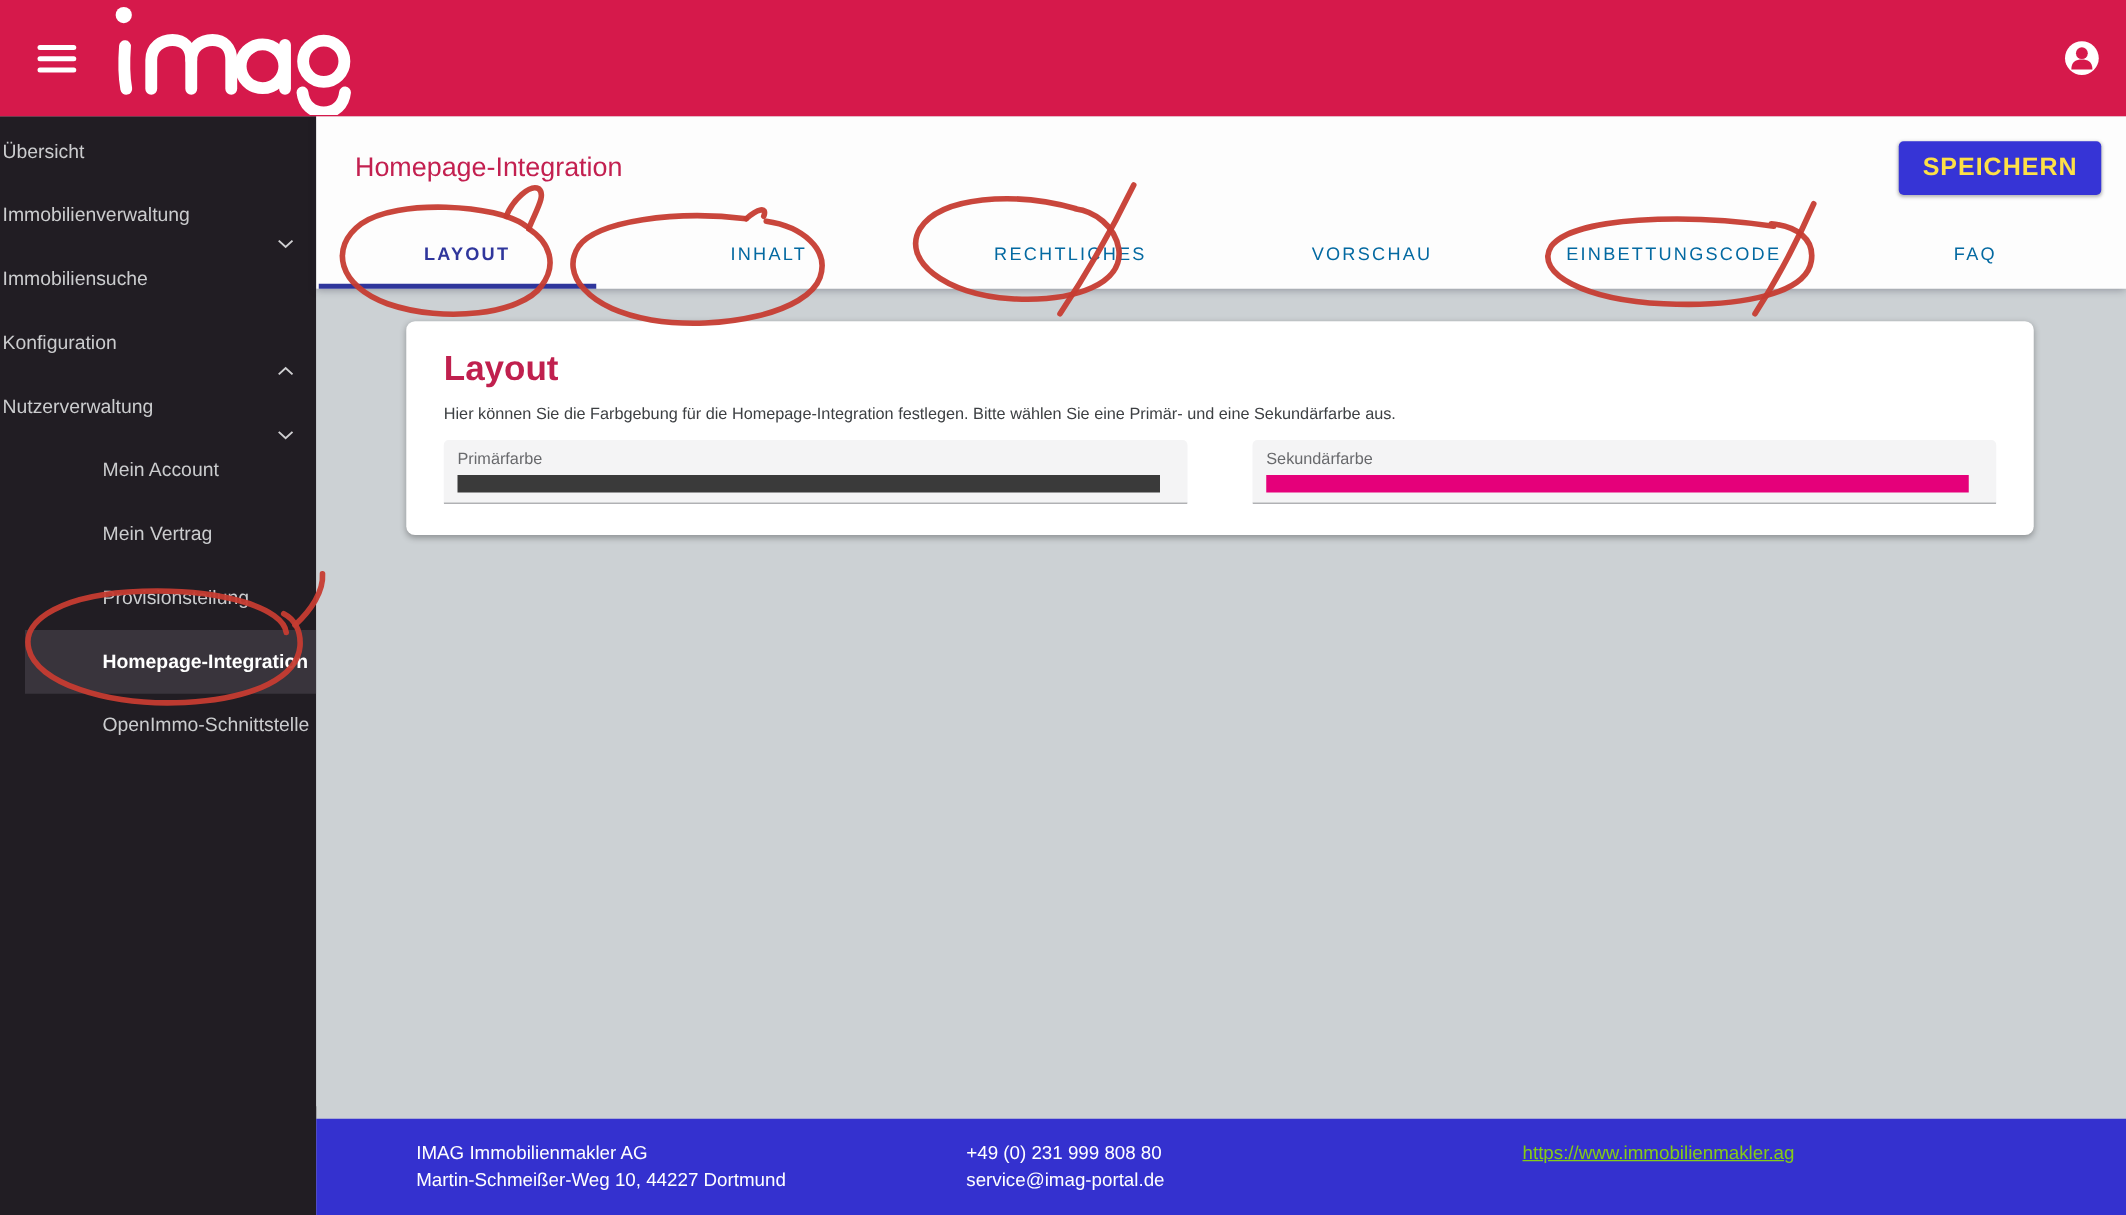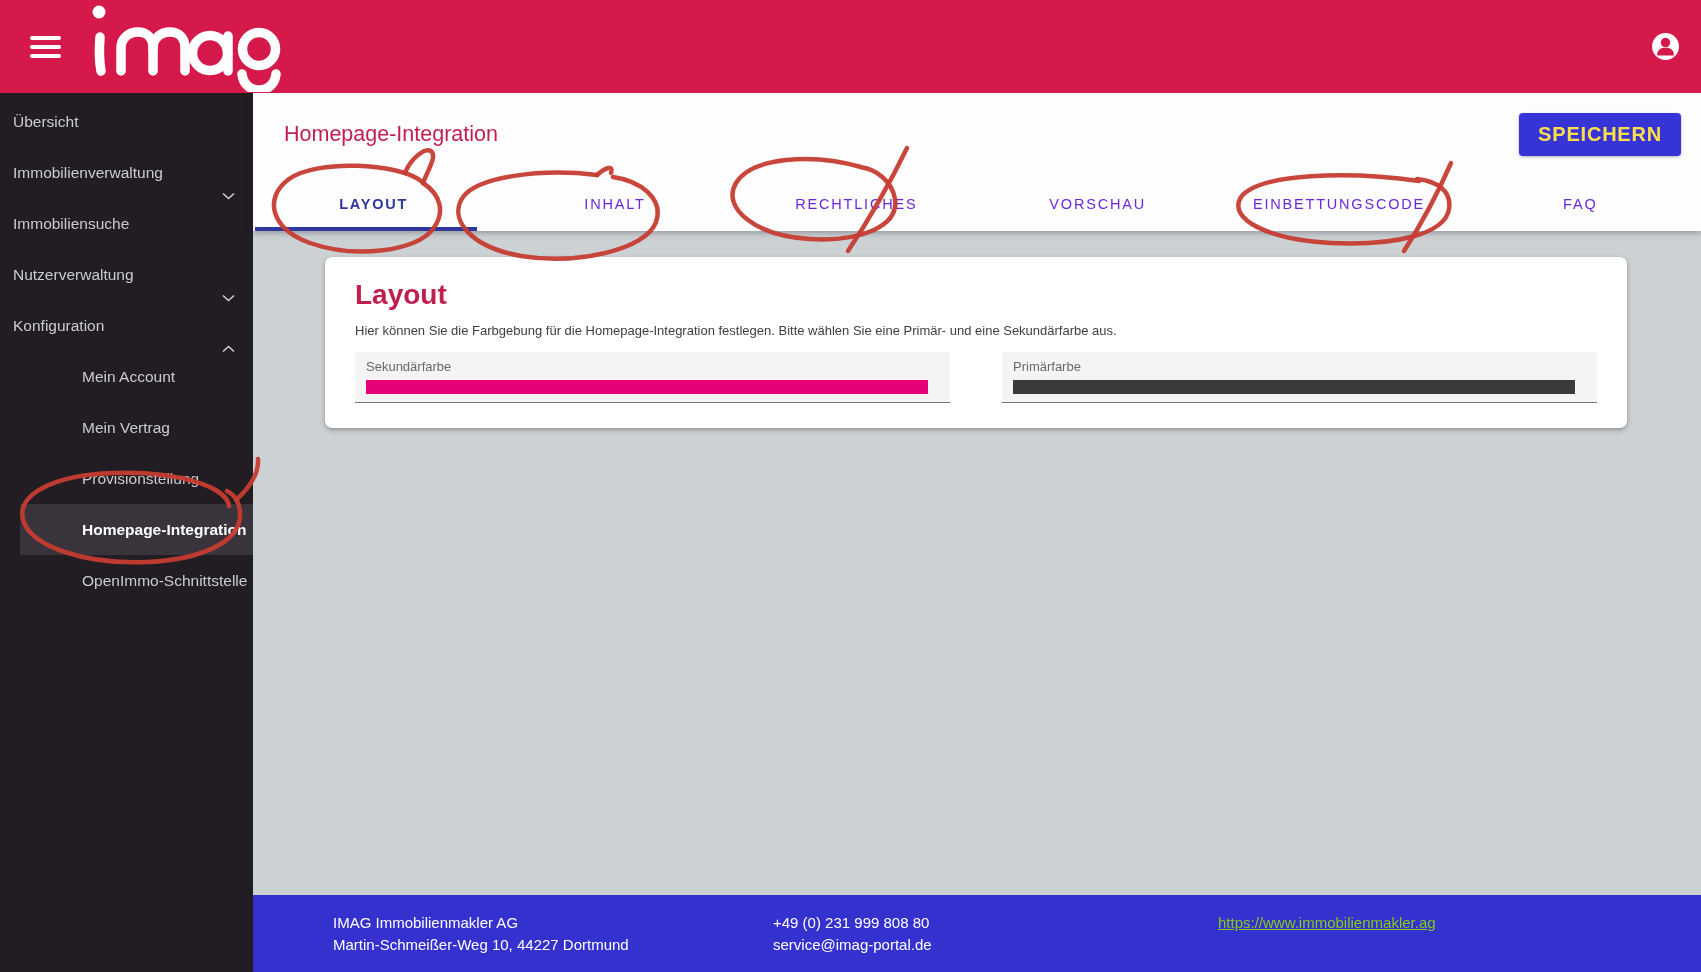--- a/index.html
+++ b/index.html
@@ -18,21 +18,21 @@
   .avatar{
     position:absolute;right:22px;top:33px;width:27px;height:27px;border-radius:50%;
     background:#fff;display:flex;align-items:center;justify-content:center;cursor:pointer;
   }
   
   .sidebar{
     position:absolute;top:93px;left:0;width:253px;height:879px;
     background:#211d23;color:#cbccce;font-size:15.5px;padding-top:3px;box-sizing:border-box;
   }
   .nav-item{
-    height:51px;line-height:51px;padding-left:13px;position:relative;cursor:pointer;
+    height:51px;line-height:51px;padding-left:2px;position:relative;cursor:pointer;
     white-space:nowrap;
   }
   .nav-item .chev{position:absolute;right:18px;top:22px;}
   .sub .nav-item{padding-left:62px;margin-left:20px;}
   .nav-item.active{background:#39343c;color:#ffffff;font-weight:bold;}
   
   .main{position:absolute;left:253px;top:93px;width:1448px;height:879px;}
   .topwhite{
     position:relative;background:#fdfdfd;height:138px;
     box-shadow:0 2px 6px rgba(40,40,60,.35);z-index:2;
@@ -40,21 +40,21 @@
   .titlerow{height:73px;display:flex;align-items:center;padding:10px 20px 0 31px;box-sizing:border-box;}
   .page-title{color:var(--c-accent_title,#c32050);font-size:21.5px;}
   .save-btn{
     margin-left:auto;background:var(--c-primary_button,#3634d6);color:#fde047;border:none;
     font-family:inherit;font-size:20px;font-weight:bold;letter-spacing:.8px;
     padding:10px 19px;border-radius:4px;cursor:pointer;box-shadow:0 1px 3px rgba(0,0,0,.3);
   }
   .tabs{display:flex;height:65px;}
   .tab{
     flex:1;position:relative;display:flex;align-items:center;justify-content:center;
-    padding-top:10px;color:#6d28d9;font-size:14.5px;letter-spacing:1.8px;cursor:pointer;
+    padding-top:10px;color:#0369a1;font-size:14.5px;letter-spacing:1.8px;cursor:pointer;
   }
   .tab.active{color:var(--c-active_tab,#2f369c);font-weight:bold;}
   .tab.active .indicator{
     position:absolute;left:2px;bottom:0;width:222px;height:4px;
     background:var(--c-active_tab,#2f369c);
   }
   
   .content{height:654px;background:#ccd1d4;padding-top:26px;box-sizing:border-box;}
   .card{
     margin:0 74px 0 72px;height:171px;background:#ffffff;border-radius:7px;
@@ -127,35 +127,35 @@
     <span class="chev">
       <svg width="13" height="8" viewBox="0 0 13 8">
           <polyline points="1,1.5 6.5,6.5 12,1.5" stroke="#cfcfd1" stroke-width="1.6" fill="none"></polyline>
         </svg>
     </span>
   </div>
   <div class="nav-item">
     <span>Immobiliensuche</span>
   </div>
   <div class="nav-item">
+    <span>Konfiguration</span>
+    <span class="chev">
+      <svg width="13" height="8" viewBox="0 0 13 8">
+          <polyline points="1,6.5 6.5,1.5 12,6.5" stroke="#cfcfd1" stroke-width="1.6" fill="none"></polyline>
+        </svg>
+    </span>
+  </div>
+  <div class="nav-item">
     <span>Nutzerverwaltung</span>
     <span class="chev">
       <svg width="13" height="8" viewBox="0 0 13 8">
           <polyline points="1,1.5 6.5,6.5 12,1.5" stroke="#cfcfd1" stroke-width="1.6" fill="none"></polyline>
         </svg>
     </span>
   </div>
-  <div class="nav-item">
-    <span>Konfiguration</span>
-    <span class="chev">
-      <svg width="13" height="8" viewBox="0 0 13 8">
-          <polyline points="1,6.5 6.5,1.5 12,6.5" stroke="#cfcfd1" stroke-width="1.6" fill="none"></polyline>
-        </svg>
-    </span>
-  </div>
   <div class="sub">
     <div class="nav-item">
       <span>Mein Account</span>
     </div>
     <div class="nav-item">
       <span>Mein Vertrag</span>
     </div>
     <div class="nav-item">
       <span>Provisionsteilung</span>
     </div>
@@ -196,26 +196,26 @@
       </div>
     </div>
   </div>
 
   <div class="content">
     <div class="card">
       <h2>Layout</h2>
       <p>Hier können Sie die Farbgebung für die Homepage-Integration festlegen. Bitte wählen Sie eine Primär- und eine Sekundärfarbe aus.</p>
       <div class="fields">
         <div class="field">
+          <div class="flabel">Primärfarbe</div>
+          <div class="swatch" style="background: rgb(58, 58, 58);"></div>
+        </div>
+        <div class="field">
           <div class="flabel">Sekundärfarbe</div>
           <div class="swatch" style="background: rgb(229, 0, 122);"></div>
-        </div>
-        <div class="field">
-          <div class="flabel">Primärfarbe</div>
-          <div class="swatch" style="background: rgb(58, 58, 58);"></div>
         </div>
       </div>
     </div>
   </div>
 
   <div class="app-footer">
     <div class="fcol1">
       <div>IMAG Immobilienmakler AG</div>
       <div>Martin-Schmeißer-Weg 10, 44227 Dortmund</div>
     </div>

